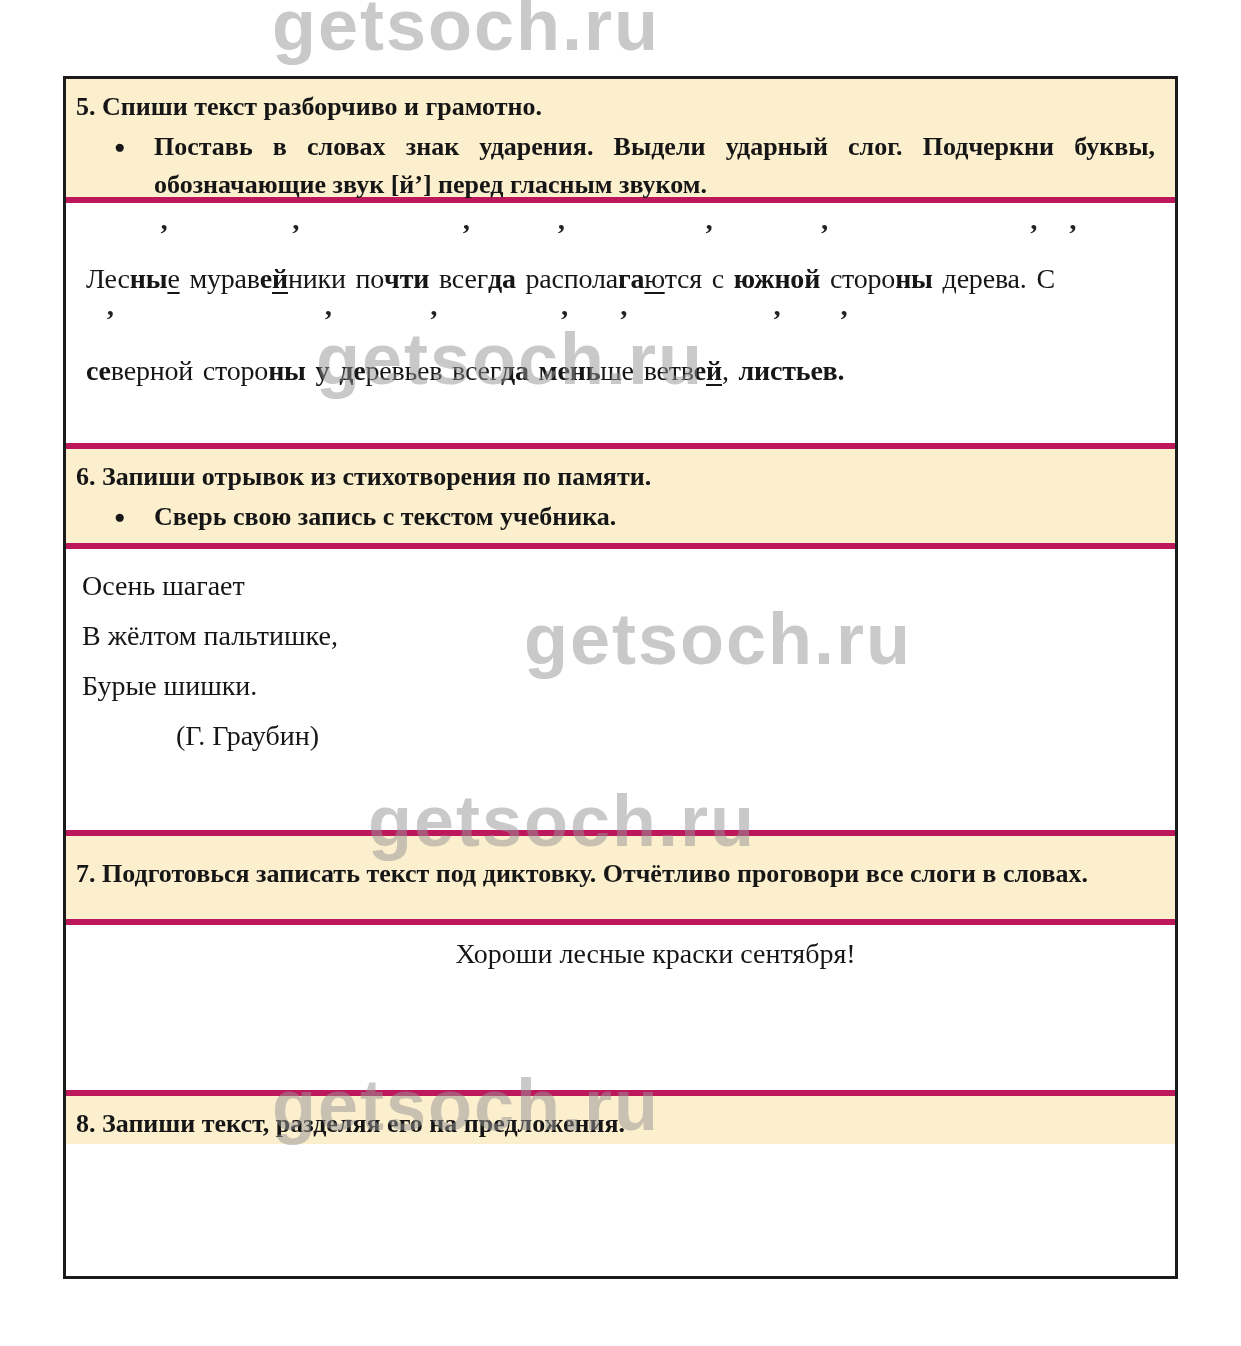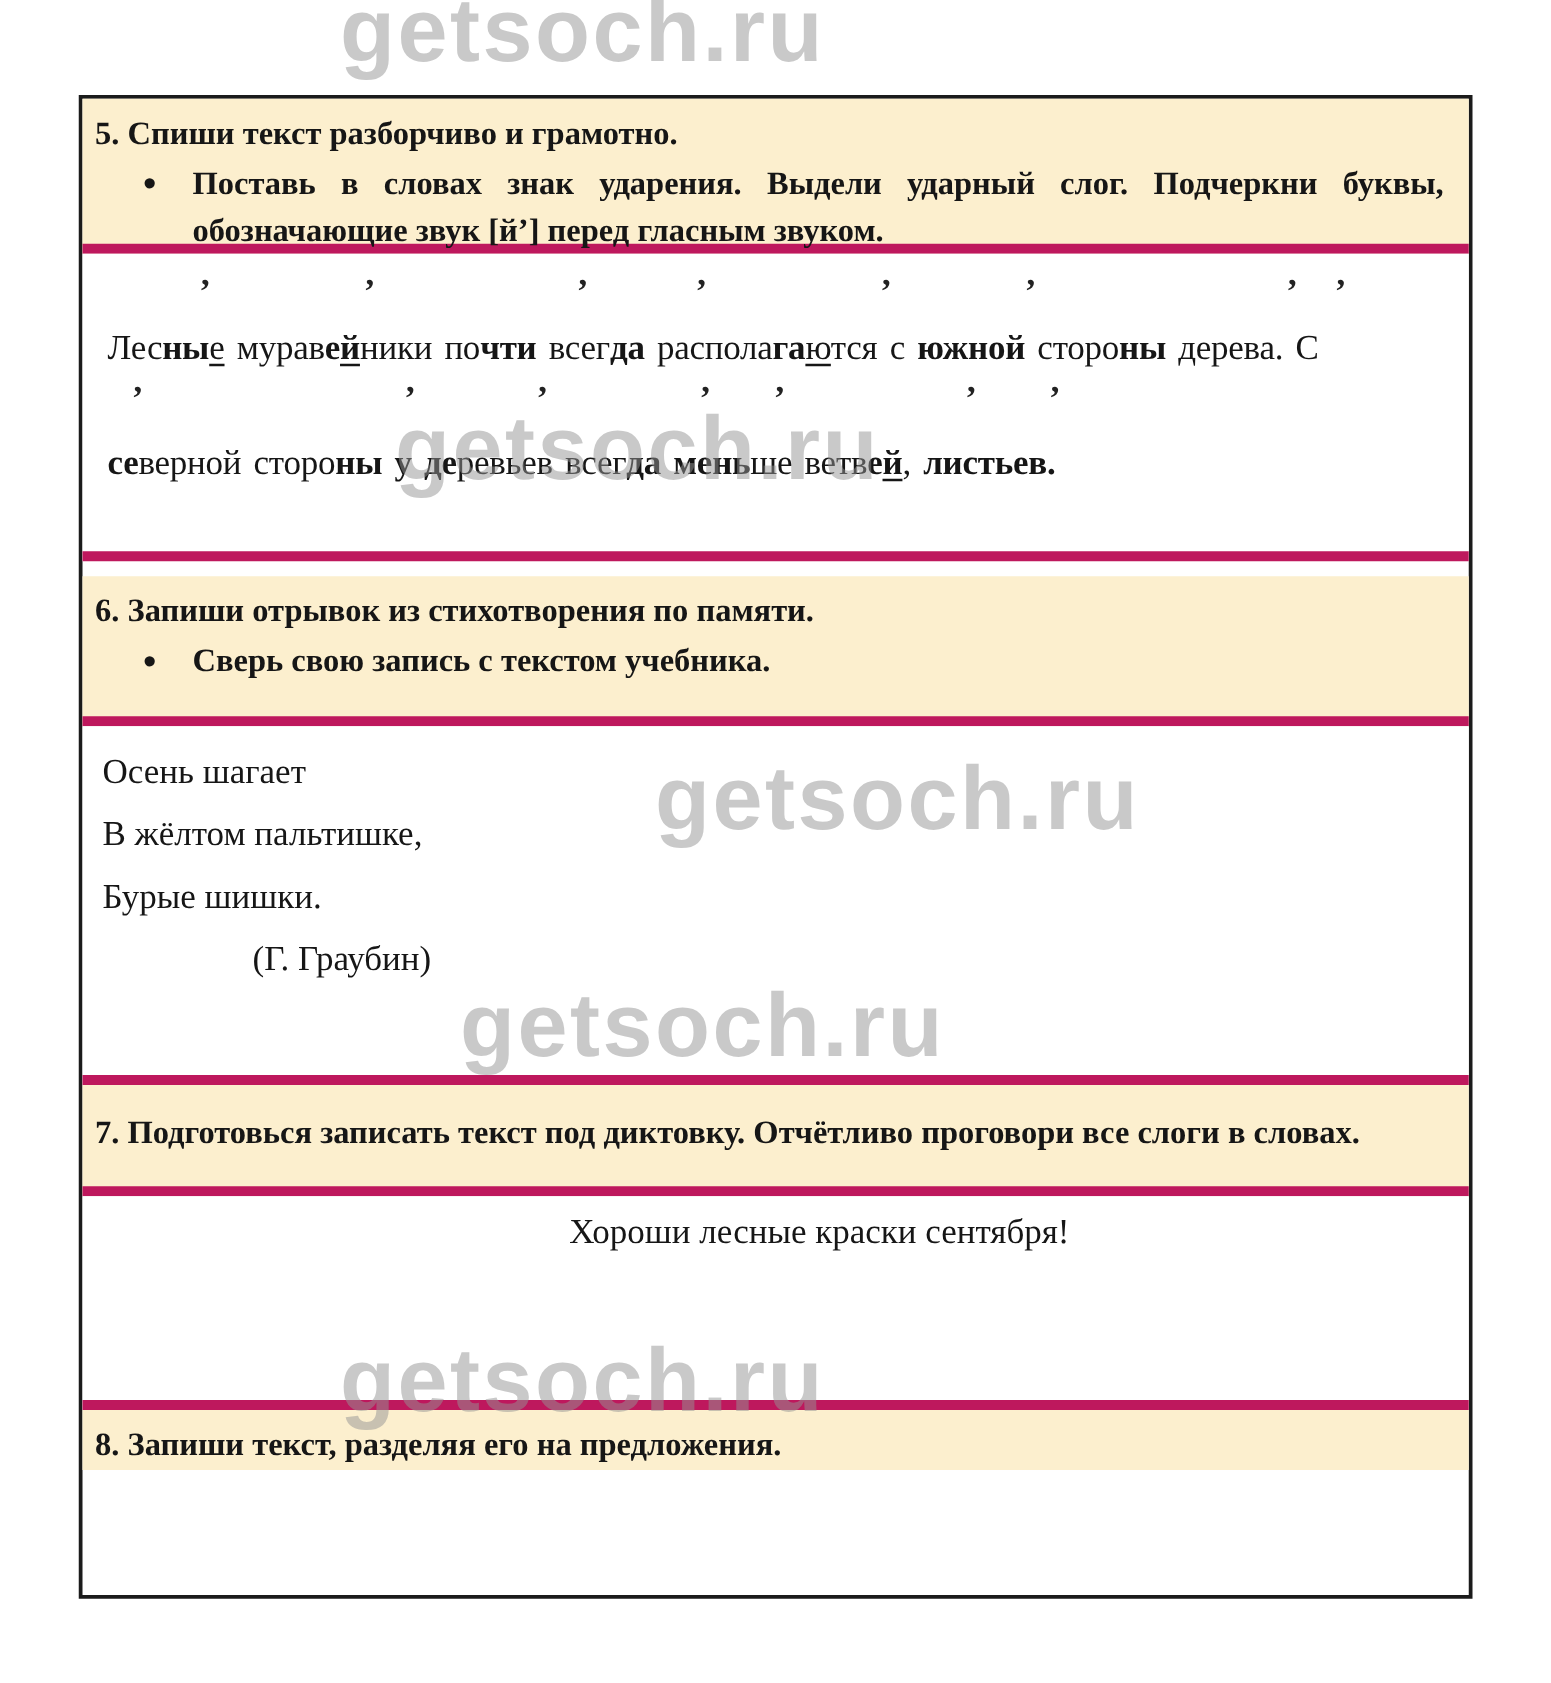--- a/index.html
+++ b/index.html
@@ -1,44 +1,44 @@
 <!DOCTYPE html>
 <html><head>
 <meta charset="utf-8">
 <style>
   html,body{margin:0;padding:0;background:#ffffff;}
   .page{position:relative;width:1241px;height:1346px;background:#ffffff;overflow:hidden;
         font-family:"Liberation Serif","DejaVu Serif",serif;color:#161616;}
   .sheet{position:absolute;left:63px;top:76px;width:1115px;height:1203px;box-sizing:border-box;
          border:3px solid #1b1b1b;display:flex;flex-direction:column;background:#ffffff;}
-  .row{box-sizing:border-box;border-bottom:8px solid #be185d;}
+  .row{box-sizing:border-box;border-bottom:6px solid #be185d;}
   .row:last-child{border-bottom:none;}
   .hdr{background:#fcefce;font-weight:bold;font-size:26px;line-height:38px;padding:9px 14px 0 10px;}
   .cnt{background:#ffffff;font-size:28px;}
   .r-h5{height:124px;}
   .r-c5{height:246px;padding:16px 10px 0 20px;}
-  .r-h6{height:120px;margin-top:12px;}
+  .r-h6{height:100px;}
   .r-c6{height:287px;padding:12px 10px 0 16px;}
   .r-h7{height:89px;padding-top:19px;}
   .r-c7{height:171px;padding:2px 14px 0 10px;}
   .r-h8{height:48px;}
   .r-c8{height:126px;padding:8px 14px 0 10px;}
   .task-title{margin:0;}
   .bullet-row{display:flex;margin-top:2px;}
   .bullet{flex:0 0 auto;margin-left:38px;width:40px;font-size:19px;line-height:38px;}
   .bullet-text{flex:1 1 auto;margin:0 6px 0 0;text-align:justify;line-height:38px;}
   .hdr-par{margin:0;text-align:justify;line-height:38px;}
   .accents{position:relative;height:34px;}
   .accents2{height:40px;}
   .accent{position:absolute;top:0;font-weight:bold;font-size:28px;line-height:30px;color:#222;}
   .t5line{white-space:nowrap;line-height:52px;word-spacing:3px;letter-spacing:-0.2px;}
   .t5line span.u{text-decoration:underline;text-decoration-thickness:2px;text-underline-offset:4px;}
   .t5line span.b{font-weight:bold;}
   .poem-line{line-height:50px;}
-  .attribution{line-height:50px;margin-left:120px;}
+  .attribution{line-height:50px;margin-left:94px;}
   .para{margin:0;text-indent:74px;line-height:53px;text-align:justify;}
   .para.last{text-align:center;}
   .wm{position:absolute;z-index:10;pointer-events:none;font-family:"Liberation Sans","DejaVu Sans",sans-serif;
       font-weight:bold;font-size:72px;letter-spacing:2px;color:rgba(148,148,148,0.5);white-space:nowrap;}
   .wm1{left:272px;top:-16px;}
   .wm2{left:316px;top:318px;}
   .wm3{left:524px;top:598px;}
   .wm4{left:368px;top:780px;}
   .wm5{left:272px;top:1064px;}
 </style>

